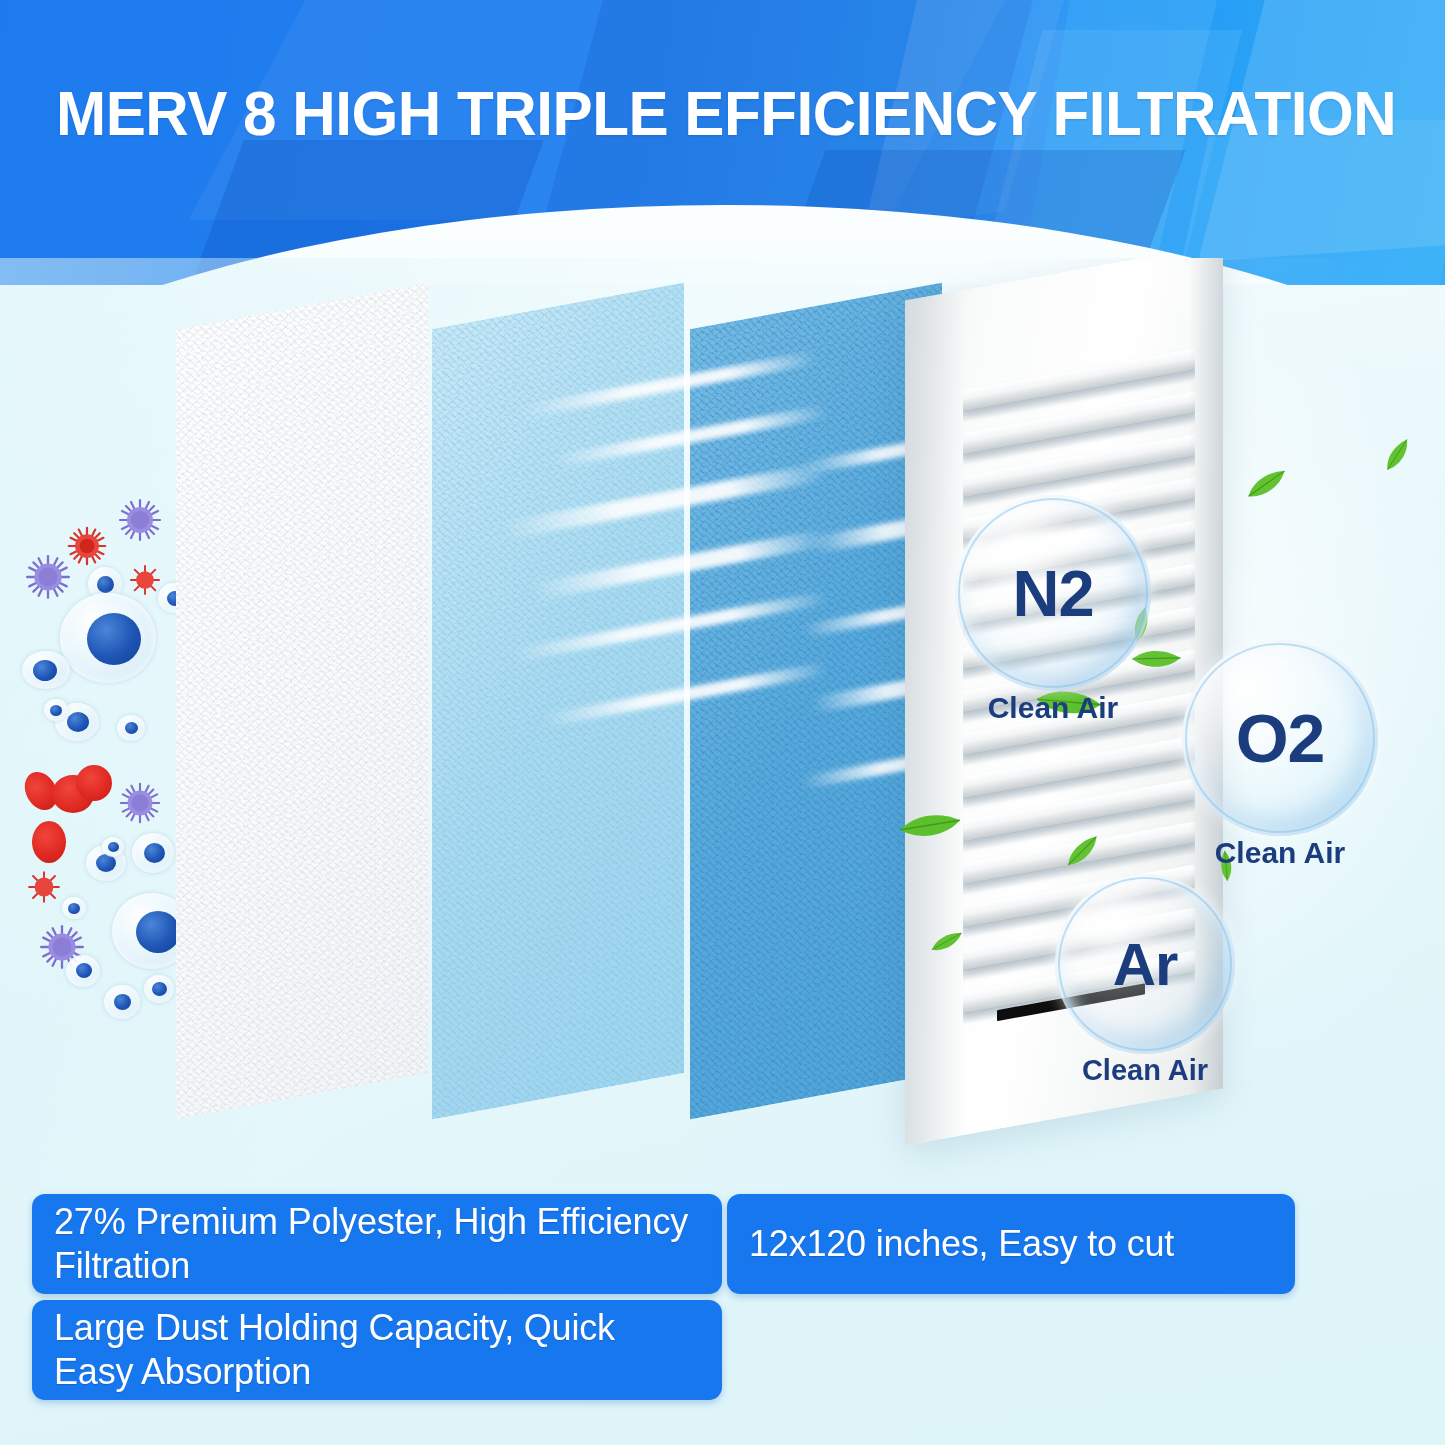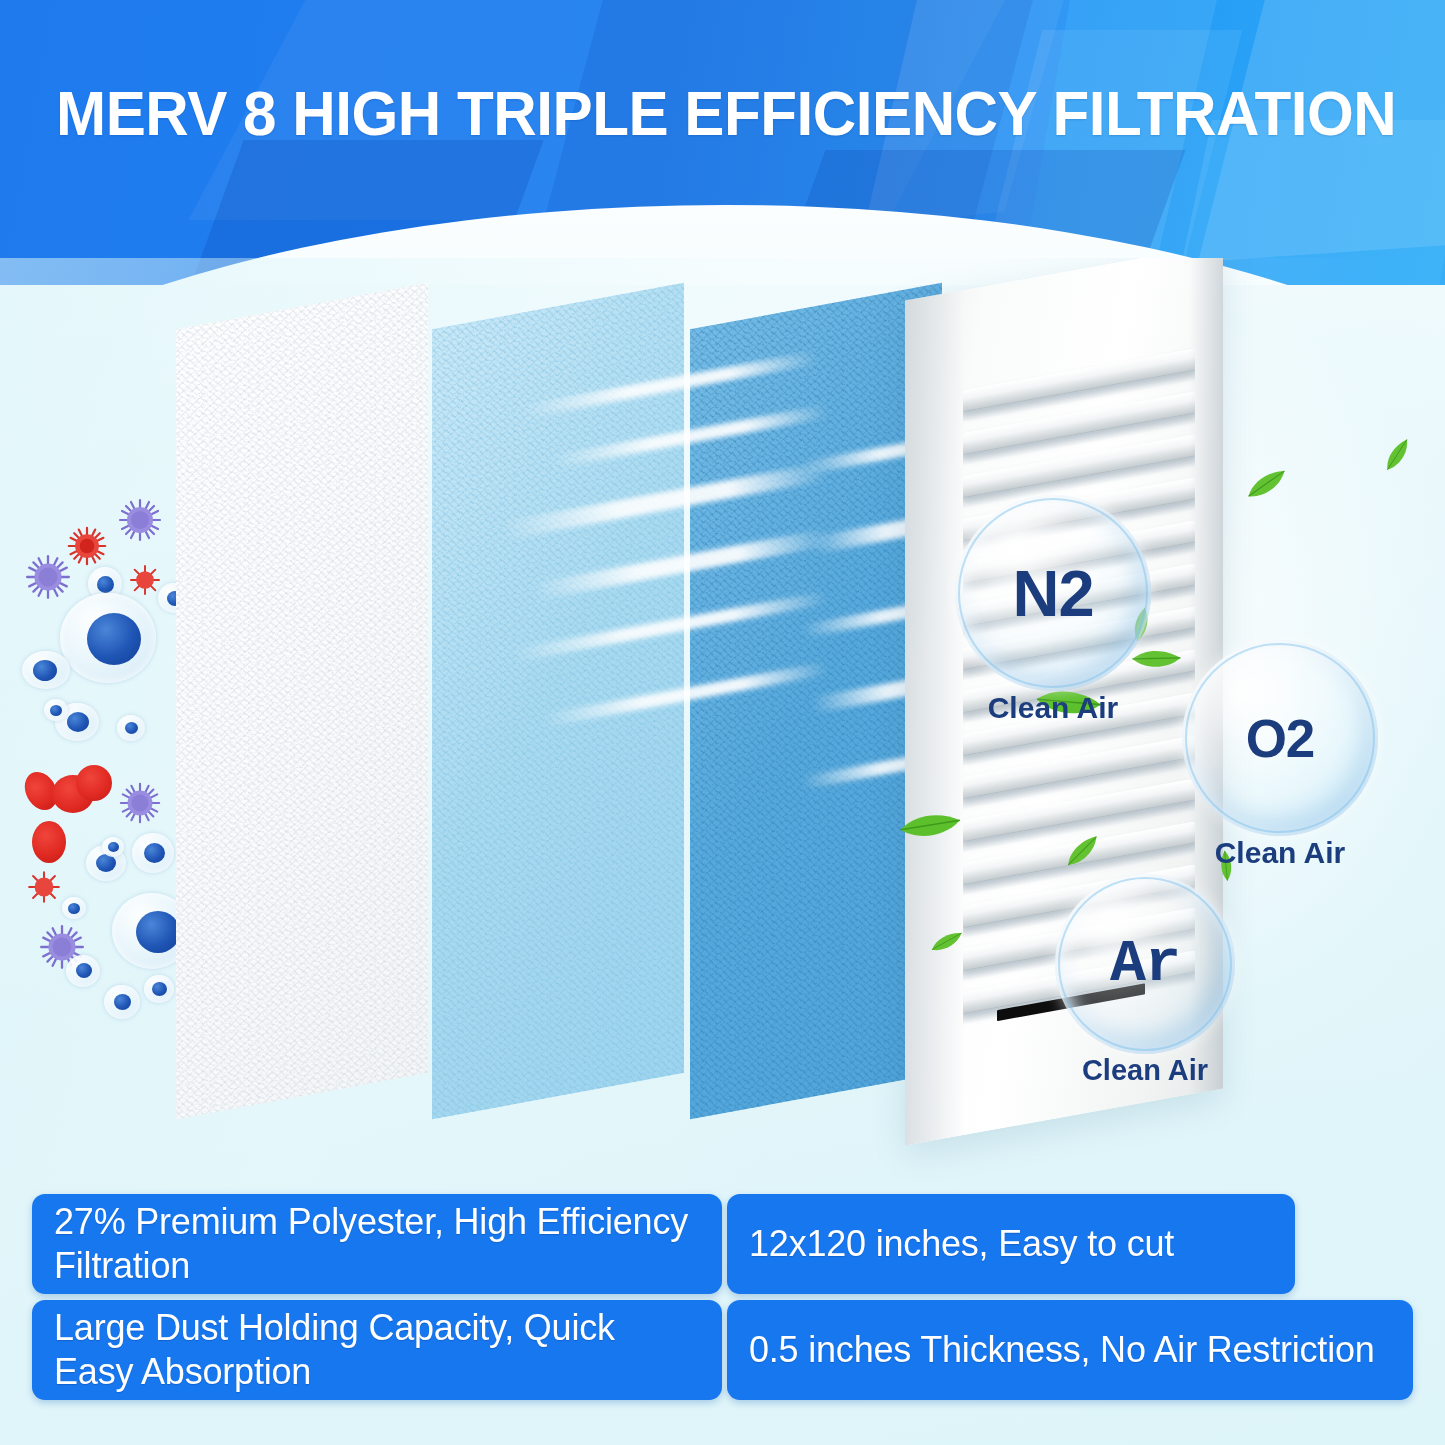--- a/index.html
+++ b/index.html
@@ -261,25 +261,25 @@
     font-weight: 700;
   }
 
   #bub-n2 { left: 955px; top: 237px; width: 196px; }
   #bub-n2 .bubble { width: 196px; height: 196px; }
   #bub-n2 .bubble-label { font-size: 65px; }
   #bub-n2 .bubble-caption { font-size: 30px; }
 
   #bub-o2 { left: 1182px; top: 382px; width: 196px; }
   #bub-o2 .bubble { width: 196px; height: 196px; }
-  #bub-o2 .bubble-label { font-size: 53px; }
+  #bub-o2 .bubble-label { font-size: 68px; }
   #bub-o2 .bubble-caption { font-size: 30px; }
 
   #bub-ar { left: 1055px; top: 616px; width: 180px; }
-  #bub-ar .bubble { width: 180px; height: 180px; font-family: Liberation Mono, monospace; }
+  #bub-ar .bubble { width: 180px; height: 180px; }
   #bub-ar .bubble-label { font-size: 60px; }
   #bub-ar .bubble-caption { font-size: 29px; }
 
   
   .leaf { position: absolute; }
   .leaf svg { display: block; }
 
   
   #germs { position: absolute; left: 0; top: 245px; width: 210px; height: 540px; }
   .cell {
@@ -686,18 +686,15 @@
   <div id="features">
     <div class="fbox" id="fbox0">
       <span>27% Premium Polyester, High Efficiency Filtration</span>
     </div>
     <div class="fbox" id="fbox1">
       <span>12x120 inches, Easy to cut</span>
     </div>
     <div class="fbox" id="fbox2">
       <span>Large Dust Holding Capacity, Quick Easy Absorption</span>
     </div>
-    <div class="fbox" id="fbox3">
-      <span>0.5 inches Thickness, No Air Restriction</span>
-    </div>
   </div>
 
 </div>
 
 </body></html>

